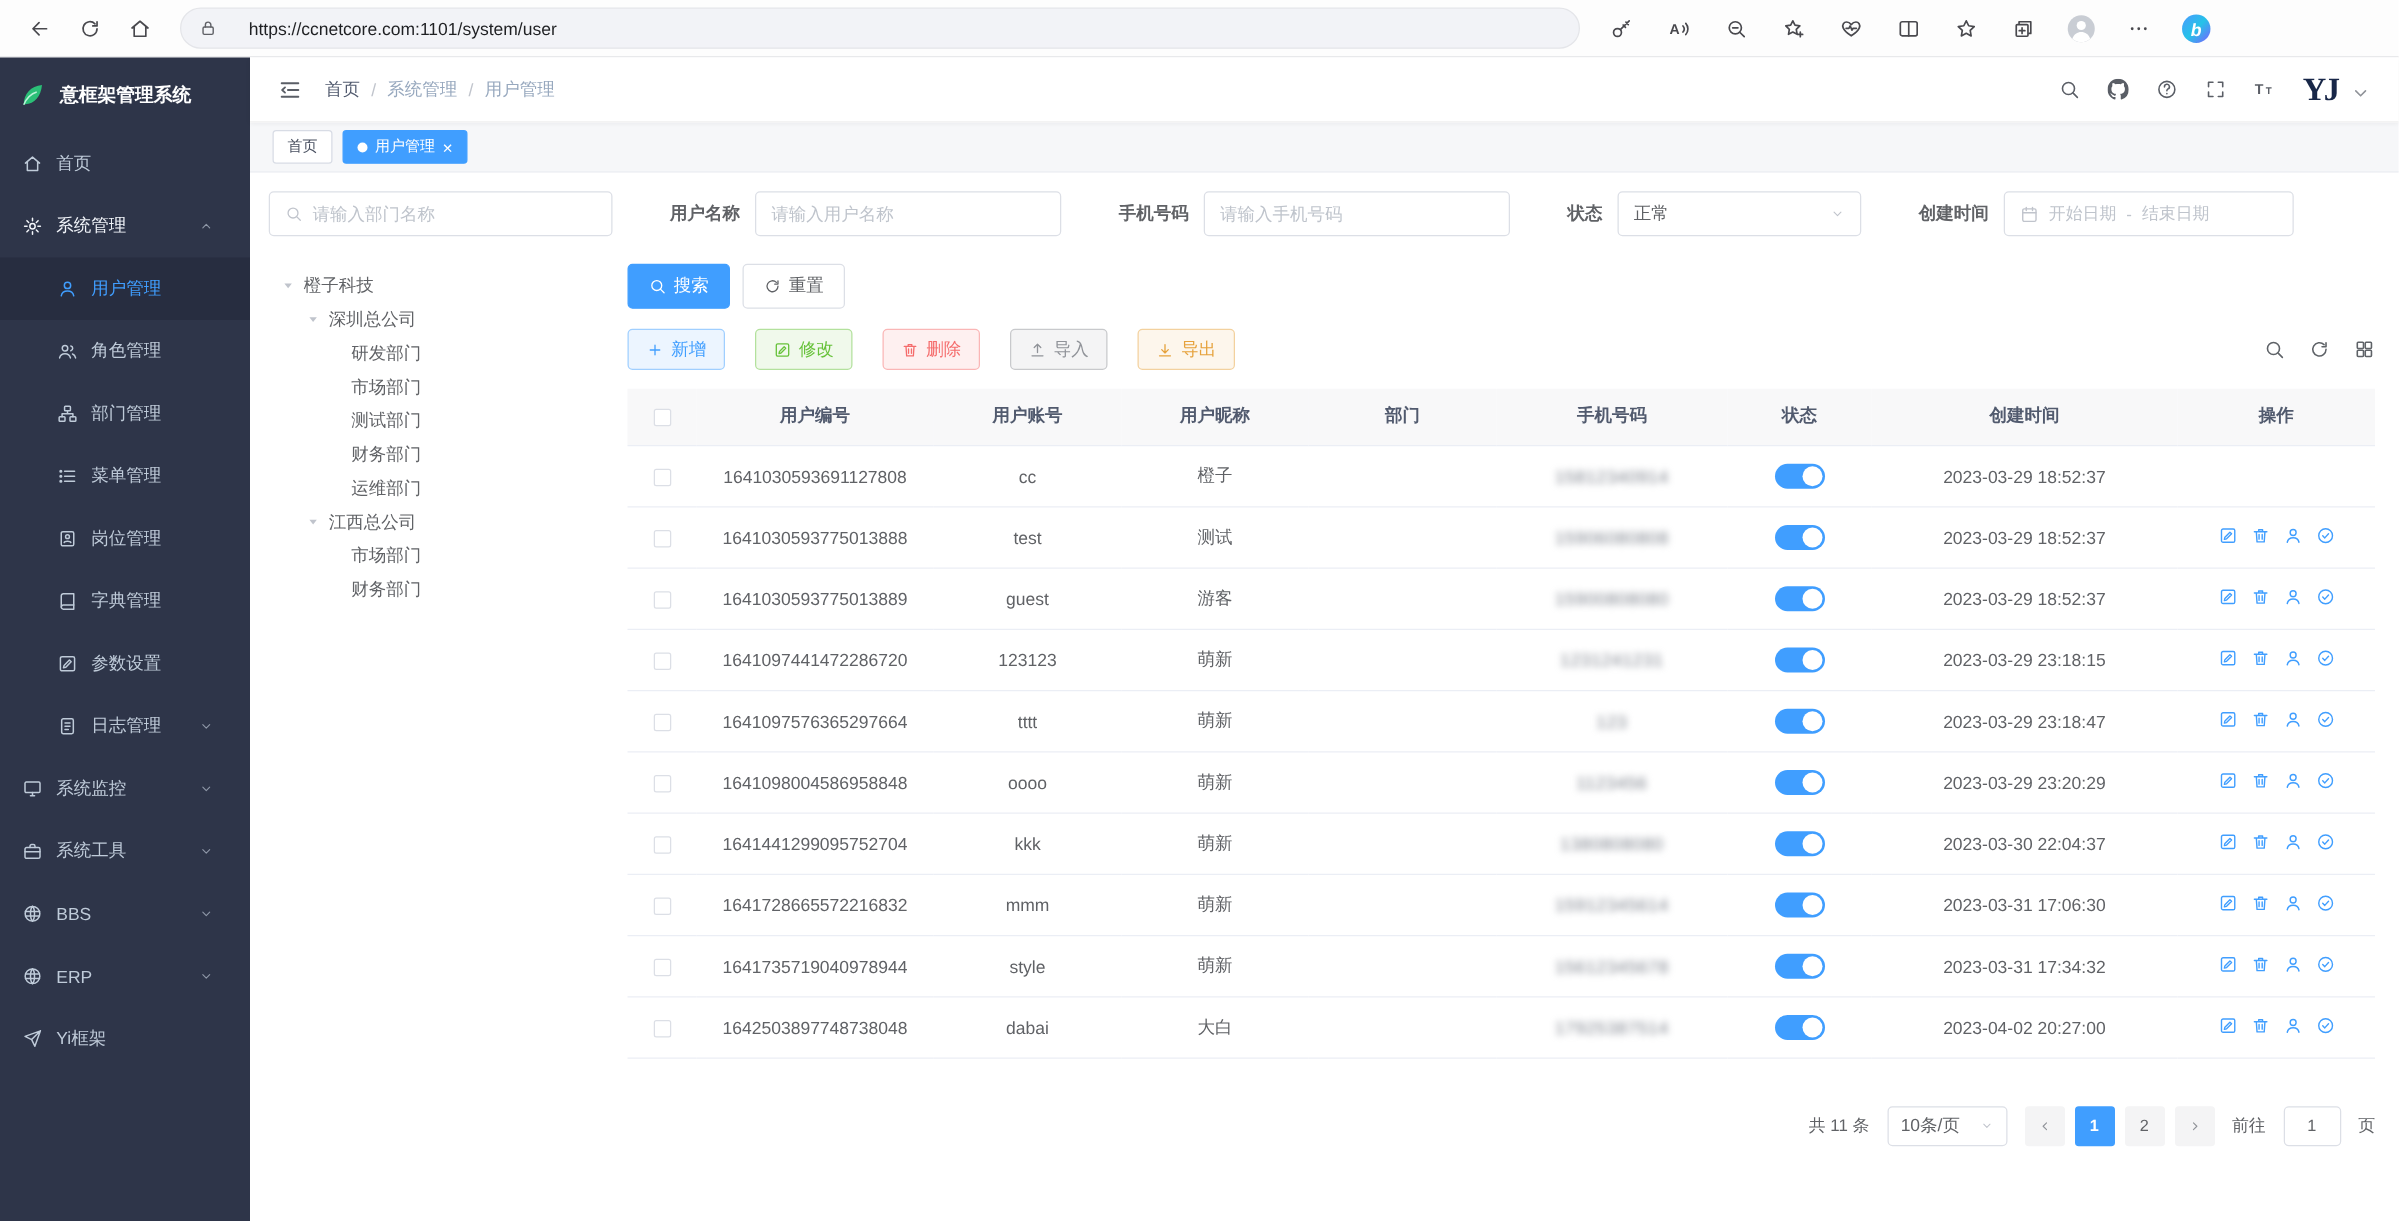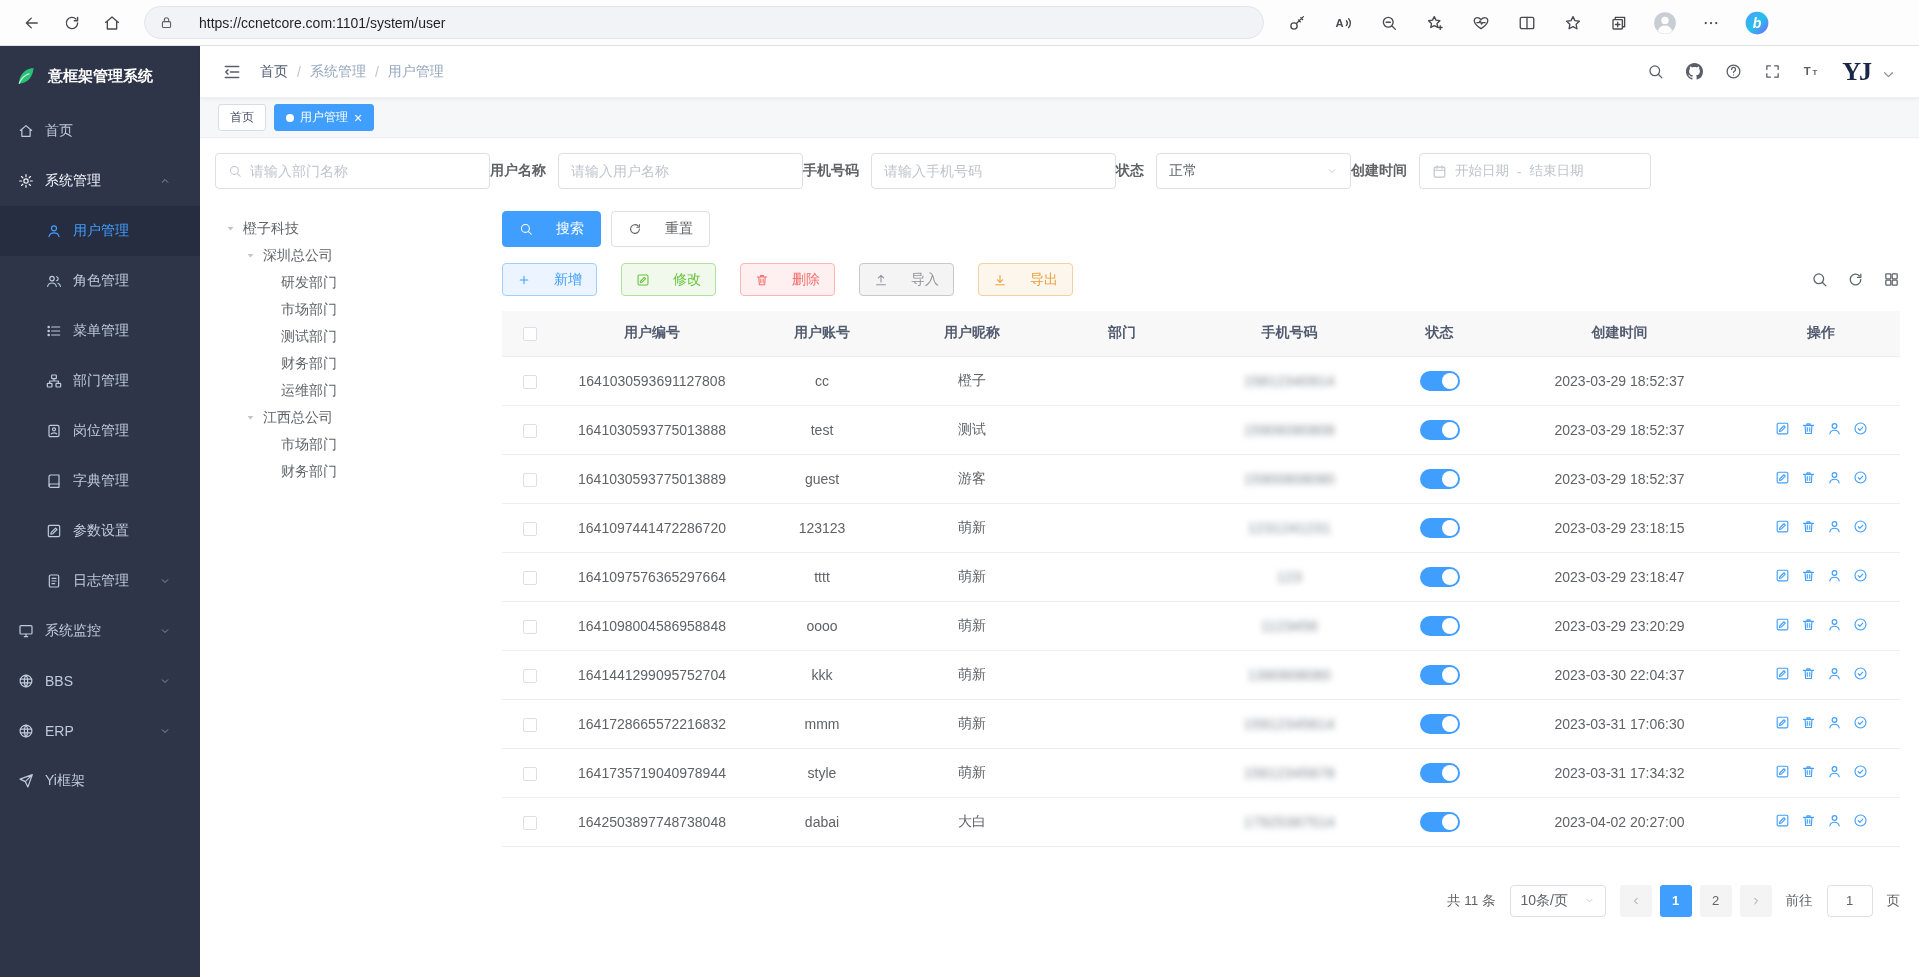--- a/index.html
+++ b/index.html
@@ -56,40 +56,40 @@
   .tab .close{font-size:14px;line-height:1;cursor:pointer}
 
   
   .content{flex:1;padding:15px 19px 0 15px;display:flex;flex-direction:column;min-height:0}
   .filter-row{display:flex;align-items:flex-start;flex:0 0 auto}
   .input{height:36px;border:1px solid #dcdfe6;border-radius:4px;background:#fff;display:flex;align-items:center;padding:0 12px;font-size:14px;color:#606266}
   input.native{border:none;outline:none;flex:1;min-width:0;font-size:14px;color:#606266;background:transparent;font-family:inherit}
   input.native::placeholder{color:#bfc4cc}
   .dept-search{width:275px}
   .dept-search .icon{width:14px;height:14px;color:#c0c4cc;margin-right:8px;flex:0 0 auto}
-  .filter-item{display:flex;align-items:center;}
+  .filter-item{display:flex;align-items:center;margin-left:46px}
   .flabel{font-weight:bold;color:#606266;margin-right:12px;white-space:nowrap}
   .filter-input{width:245px}
   .select-box{width:195px;justify-content:space-between;cursor:pointer}
   .select-box .caret{width:12px;height:12px;color:#c0c4cc}
   .date-range{width:232px;gap:8px;cursor:pointer}
   .date-range .icon{width:15px;height:15px;color:#c0c4cc;flex:0 0 auto}
   .dph{color:#bfc4cc;font-size:13.5px;white-space:nowrap}
 
   .body-row{display:flex;margin-top:22px;gap:12px;flex:1;min-height:0}
   .tree-panel{width:275px;flex:0 0 275px;padding-top:4px}
   .tree-node{height:27px;display:flex;align-items:center;font-size:14px;color:#606266;cursor:pointer;white-space:nowrap}
   .tree-node .caret{width:11px;height:11px;color:#c0c4cc;margin-right:7px}
   .tree-node.l0{padding-left:10px}
   .tree-node.l1{padding-left:30px}
   .tree-node.l2{padding-left:66px}
 
   .table-panel{flex:1;min-width:0;display:flex;flex-direction:column}
   .btn-row{display:flex;gap:10px;flex:0 0 auto}
-  .btn{height:36px;display:inline-flex;align-items:center;gap:23px;padding:0 16px;border-radius:4px;font-size:14px;border:1px solid #dcdfe6;background:#fff;color:#606266;cursor:pointer;font-family:inherit;white-space:nowrap}
+  .btn{height:36px;display:inline-flex;align-items:center;gap:6px;padding:0 16px;border-radius:4px;font-size:14px;border:1px solid #dcdfe6;background:#fff;color:#606266;cursor:pointer;font-family:inherit;white-space:nowrap}
   .btn .icon{width:14px;height:14px}
   .btn.primary{background:#409eff;border-color:#409eff;color:#fff}
   .btn.sm{height:33px;padding:0 14px}
   .btn.plain-primary{background:#ecf5ff;border-color:#a0cfff;color:#409eff}
   .btn.plain-success{background:#f0f9eb;border-color:#b3e19d;color:#67c23a}
   .btn.plain-danger{background:#fef0f0;border-color:#fab6b6;color:#f56c6c}
   .btn.plain-info{background:#f4f4f5;border-color:#c8c9cc;color:#909399}
   .btn.plain-warning{background:#fdf6ec;border-color:#f3d19e;color:#e6a23c}
   .action-row{display:flex;align-items:center;gap:24px;margin-top:16px;flex:0 0 auto}
   .action-right{margin-left:auto;display:flex;align-items:center;gap:19px;color:#5f6368}
@@ -301,44 +301,44 @@
               <circle cx="9" cy="8.5" r="3.3"></circle>
               <path d="M2.5 20c.7-3.3 3.3-5 6.5-5s5.8 1.7 6.5 5M16 5.6a3 3 0 0 1 0 5.8M18 15.3c2.1.7 3.2 2.2 3.7 4.7"></path>
             </svg>
           </span>
         <span>角色管理</span>
 
       </div>
         <div class="side-sub">
         <span class="icon">
             <svg viewBox="0 0 24 24" fill="none" stroke="currentColor" stroke-width="1.8" stroke-linecap="round" stroke-linejoin="round">
+              <rect x="8.5" y="3" width="7" height="5.5" rx="1"></rect>
+              <rect x="2" y="15.5" width="7" height="5.5" rx="1"></rect>
+              <rect x="15" y="15.5" width="7" height="5.5" rx="1"></rect>
+              <path d="M12 8.5V12M5.5 15.5V12h13v3.5"></path>
+            </svg>
+          </span>
+        <span>部门管理</span>
+
+      </div>
+        <div class="side-sub">
+        <span class="icon">
+            <svg viewBox="0 0 24 24" fill="none" stroke="currentColor" stroke-width="1.8" stroke-linecap="round" stroke-linejoin="round">
               <path d="M8.5 6h12M8.5 12h12M8.5 18h12"></path>
               <circle cx="4" cy="6" r="1" fill="currentColor"></circle>
               <circle cx="4" cy="12" r="1" fill="currentColor"></circle>
               <circle cx="4" cy="18" r="1" fill="currentColor"></circle>
             </svg>
           </span>
         <span>菜单管理</span>
 
       </div>
         <div class="side-sub">
         <span class="icon">
             <svg viewBox="0 0 24 24" fill="none" stroke="currentColor" stroke-width="1.8" stroke-linecap="round" stroke-linejoin="round">
-              <rect x="8.5" y="3" width="7" height="5.5" rx="1"></rect>
-              <rect x="2" y="15.5" width="7" height="5.5" rx="1"></rect>
-              <rect x="15" y="15.5" width="7" height="5.5" rx="1"></rect>
-              <path d="M12 8.5V12M5.5 15.5V12h13v3.5"></path>
-            </svg>
-          </span>
-        <span>部门管理</span>
-
-      </div>
-        <div class="side-sub">
-        <span class="icon">
-            <svg viewBox="0 0 24 24" fill="none" stroke="currentColor" stroke-width="1.8" stroke-linecap="round" stroke-linejoin="round">
               <rect x="4.5" y="3.5" width="15" height="17" rx="2"></rect>
               <circle cx="12" cy="9.5" r="2.3"></circle>
               <path d="M8 16.5c.6-2.2 7.4-2.2 8 0"></path>
             </svg>
           </span>
         <span>岗位管理</span>
 
       </div>
         <div class="side-sub">
         <span class="icon">
@@ -375,20 +375,34 @@
           </span>
       </div>
         <div class="side-item">
       <span class="icon">
             <svg viewBox="0 0 24 24" fill="none" stroke="currentColor" stroke-width="1.8" stroke-linecap="round" stroke-linejoin="round">
               <rect x="3" y="4" width="18" height="12.5" rx="1.5"></rect>
               <path d="M9.5 20.5h5M12 16.5v4"></path>
             </svg>
           </span>
       <span>系统监控</span>
+      <span class="chev icon">
+            <svg viewBox="0 0 24 24" fill="none" stroke="currentColor" stroke-width="1.8" stroke-linecap="round" stroke-linejoin="round">
+              <path d="M6.5 9.5l5.5 5.5 5.5-5.5"></path>
+            </svg>
+          </span>
+    </div>
+        <div class="side-item">
+      <span class="icon">
+            <svg viewBox="0 0 24 24" fill="none" stroke="currentColor" stroke-width="1.8" stroke-linecap="round" stroke-linejoin="round">
+              <rect x="3" y="7.5" width="18" height="13" rx="2"></rect>
+              <path d="M9 7.5V6a2 2 0 0 1 2-2h2a2 2 0 0 1 2 2v1.5M3 12.5h18"></path>
+            </svg>
+          </span>
+      <span>系统工具</span>
       <span class="chev icon">
             <svg viewBox="0 0 24 24" fill="none" stroke="currentColor" stroke-width="1.8" stroke-linecap="round" stroke-linejoin="round">
               <path d="M6.5 9.5l5.5 5.5 5.5-5.5"></path>
             </svg>
           </span>
     </div>
         <div class="side-item">
       <span class="icon">
             <svg viewBox="0 0 24 24" fill="none" stroke="currentColor" stroke-width="1.8" stroke-linecap="round" stroke-linejoin="round">
               <circle cx="12" cy="12" r="8.8"></circle>

